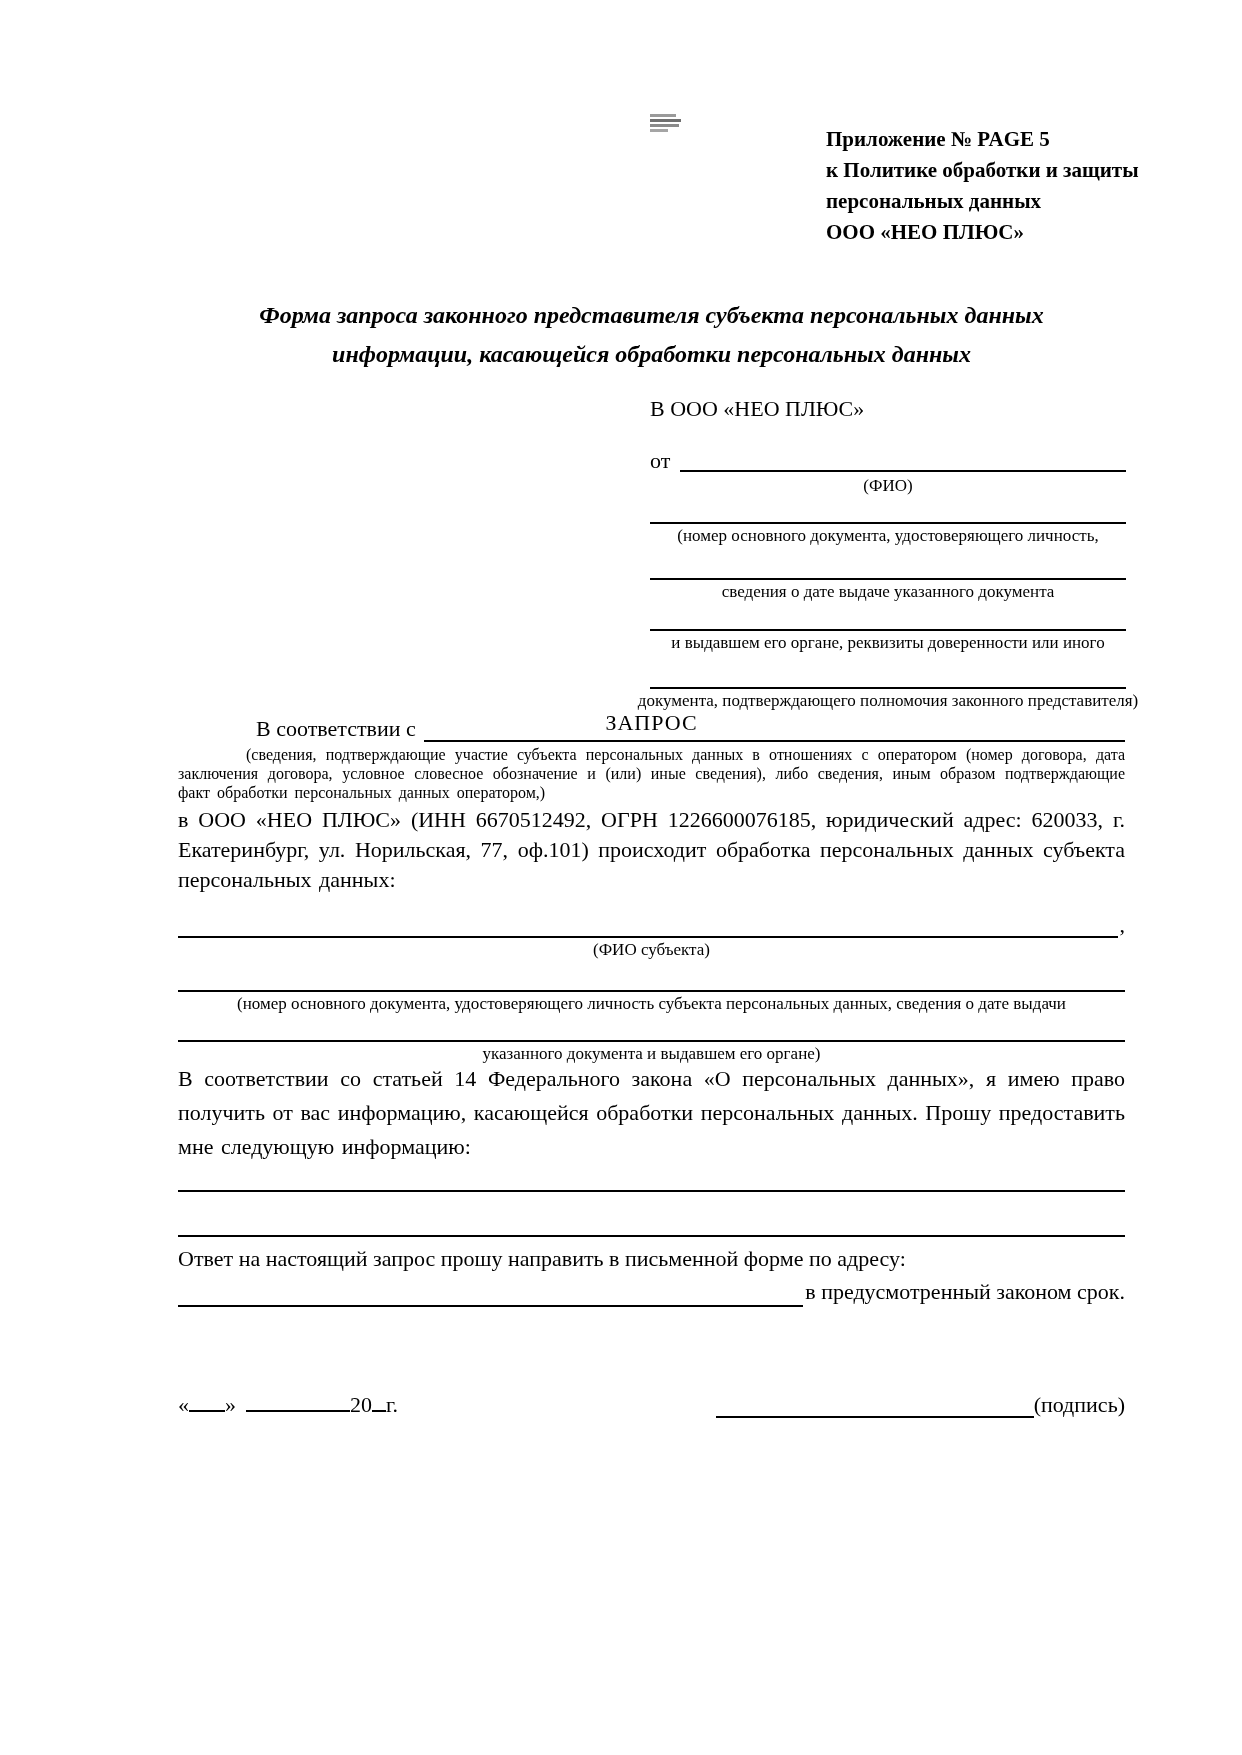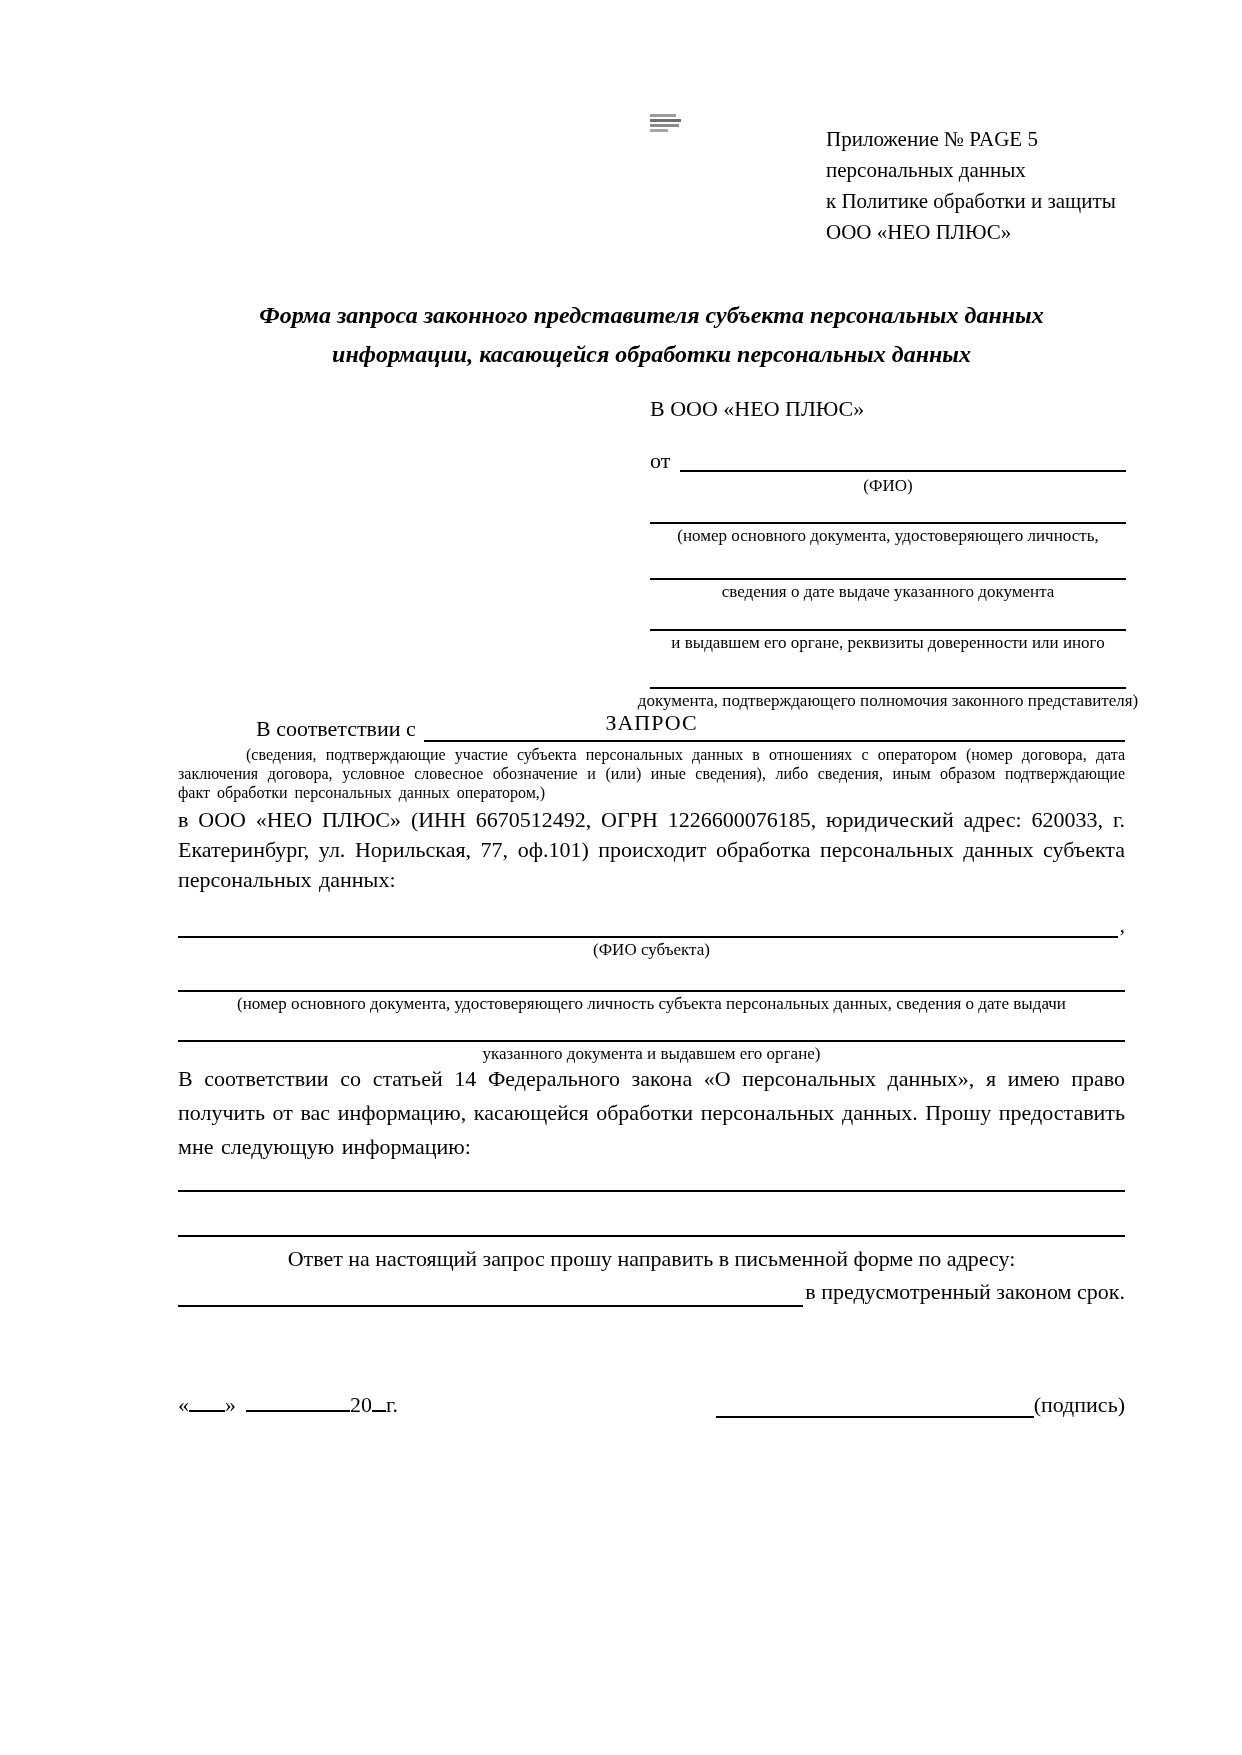--- a/index.html
+++ b/index.html
@@ -14,21 +14,21 @@
   }
 
   
   .anchor-icon { position:absolute; left:650px; top:114px; width:32px; height:24px; }
   .anchor-icon .bar { height:3px; margin-bottom:2px; }
   .anchor-icon .b1 { width:26px; background:#9a9a9a; }
   .anchor-icon .b2 { width:31px; background:#6f6f6f; }
   .anchor-icon .b3 { width:29px; background:#8b8b8b; }
   .anchor-icon .b4 { width:18px; background:#a5a5a5; }
 
-  .doc-header { position:absolute; left:826px; top:124px; font-size:21px; line-height:31px; white-space:nowrap; }
+  .doc-header { position:absolute; left:826px; top:124px; font-size:21px; line-height:31px; white-space:nowrap;font-weight:bold; }
 
   .doc-title {
     position:absolute; left:178px; top:296px; width:947px;
     text-align:center; font-weight:bold; font-size:24px; line-height:39px;font-style:italic;
   }
 
   .blank { border-bottom:2px solid #000; }
   .iblank { display:inline-block; border-bottom:2px solid #000; height:0.9em; }
 
   .caption { font-size:17px; text-align:center; }
@@ -59,21 +59,21 @@
   .sfield { height:22px; }
   .sf2 { margin-top:10px; } .sf3 { margin-top:6px; }
   .subject-block .caption { margin-top:2px; }
 
   .law-par { position:absolute; left:178px; top:1062px; width:947px; font-size:22px; line-height:34px; text-align:justify; word-spacing:2px; }
 
   .free-line { position:absolute; left:178px; width:947px; height:0; border-bottom:2px solid #000; }
   .fl1 { top:1190px; } .fl2 { top:1235px; }
 
   .answer-block { position:absolute; left:178px; top:1243px; width:947px; font-size:22px; line-height:31px; }
-  .answer-l1 { text-align:center; }
+  .answer-l1 { text-align:left; }
   .answer-l2 { display:flex; align-items:flex-end; margin-top:2px; }
   .answer-l2 .blank { flex:1 1 auto; height:24px; margin-right:2px; }
   .answer-l2 .txt { flex:0 0 auto; white-space:nowrap; }
 
   .footer-row { position:absolute; left:178px; top:1392px; width:947px; display:flex; justify-content:space-between; align-items:flex-end; font-size:22px;gap:13px; }
   .date-group { white-space:nowrap; }
   .iblank.day { width:36px; }
   .iblank.month { width:104px; margin-left:10px; }
   .iblank.yr { width:14px; }
   .sign-group { white-space:nowrap; display:flex; align-items:flex-end; }
@@ -86,22 +86,22 @@
 
   <div class="anchor-icon">
     <div class="bar b1"></div>
     <div class="bar b2"></div>
     <div class="bar b3"></div>
     <div class="bar b4"></div>
   </div>
 
   <div class="doc-header">
     <div>Приложение №  PAGE 5</div>
+    <div>к Политике обработки и защиты</div>
     <div>персональных данных</div>
-    <div>к Политике обработки и защиты</div>
     <div>ООО «НЕО ПЛЮС»</div>
   </div>
 
   <div class="doc-title">
     <div>Форма запроса законного представителя субъекта персональных данных</div>
     <div>информации, касающейся обработки персональных данных</div>
   </div>
 
   <div class="addressee">
     <div class="to-line">В ООО «НЕО ПЛЮС»</div>

